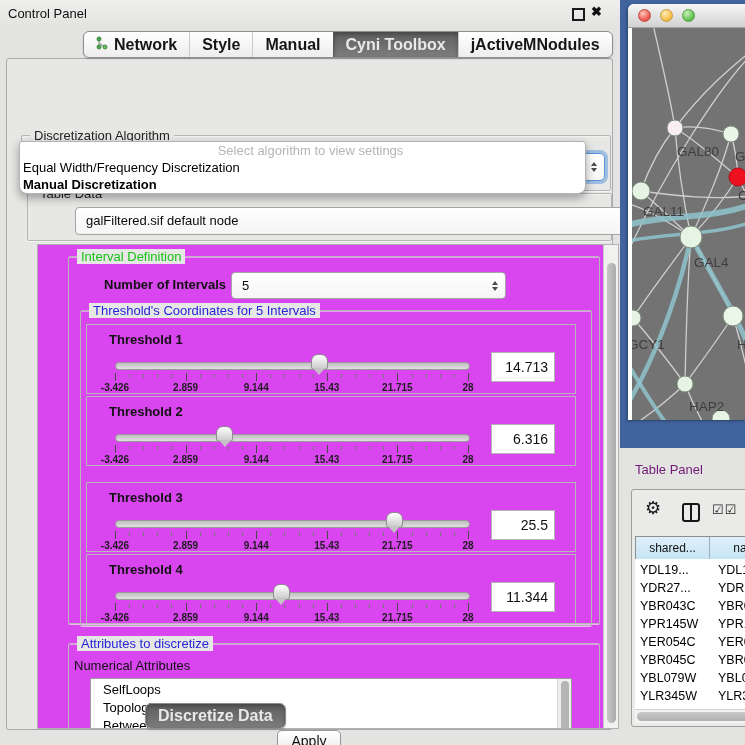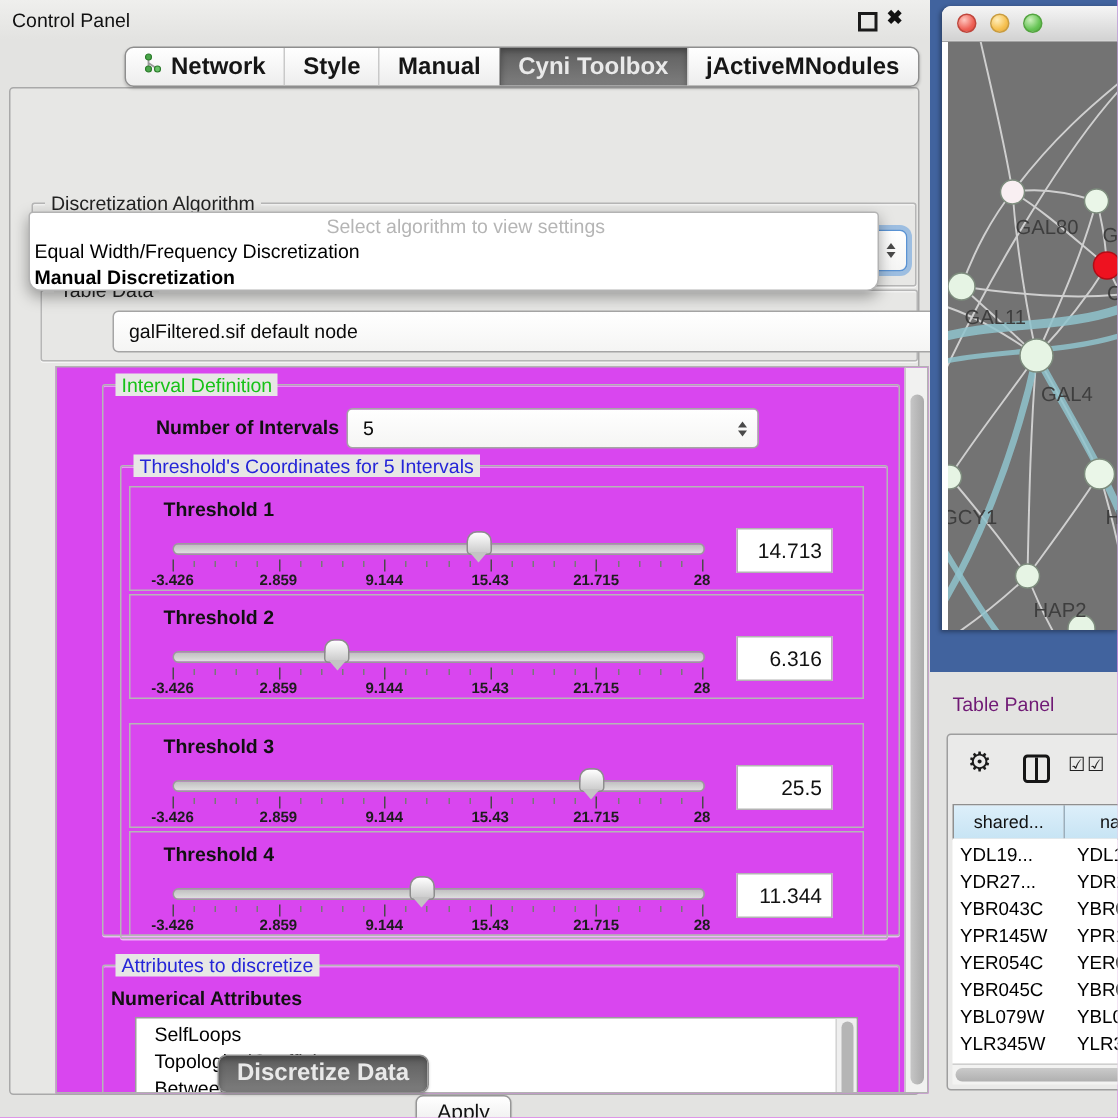--- a/index.html
+++ b/index.html
@@ -80,21 +80,21 @@
   .thr-ticklabels{position:absolute;left:0;top:57px;width:100%;height:12px;}
   .thr-ticklabels span{position:absolute;transform:translateX(-50%);font-size:10px;font-weight:bold;color:#1d1d1d;white-space:nowrap;}
   .thr-thumb{position:absolute;top:29px;width:15px;height:14px;margin-left:-8px;
     background:linear-gradient(#ffffff,#c9c9c9);border:1px solid #8d8d8d;border-radius:7px 7px 3px 3px;}
   .thr-thumb::after{content:"";position:absolute;left:1.5px;top:13px;width:0;height:0;
     border-left:6px solid transparent;border-right:6px solid transparent;border-top:7px solid #c4c4c4;}
   .thr-value{position:absolute;right:20px;top:27px;width:56px;height:28px;line-height:28px;
     background:#fff;border:1px solid #b3b3b3;text-align:right;padding-right:6px;font-size:14px;}
 
   #attr-group{left:30px;top:398px;width:530px;height:100px;}
-  #attr-sub{position:absolute;left:36px;top:413px;font-size:13px;font-weight:bold;}
+  #attr-sub{position:absolute;left:36px;top:413px;font-size:13px;font-weight:normal;}
   #attr-list{position:absolute;left:52px;top:433px;width:482px;height:60px;background:#fff;
     border:1px solid #9c9c9c;overflow:hidden;padding-top:2px;box-sizing:border-box;}
   .attr-item{height:18px;line-height:18px;padding-left:12px;font-size:13px;color:#000;}
   #attr-vscroll{position:absolute;right:0;top:0;width:13px;height:100%;background:#efefef;border-left:1px solid #d4d4d4;}
   #attr-vthumb{position:absolute;right:2px;top:2px;width:8px;height:50px;border-radius:4px;background:#b5b5b5;}
 
   #apply-btn{position:absolute;left:270px;top:671px;width:62px;height:21px;border:1px solid #979797;
     border-radius:5px;background:linear-gradient(#ffffff,#ebebeb);font-size:14px;text-align:center;
     line-height:20px;box-shadow:0 1px 1px rgba(0,0,0,.12);z-index:2;}
 

